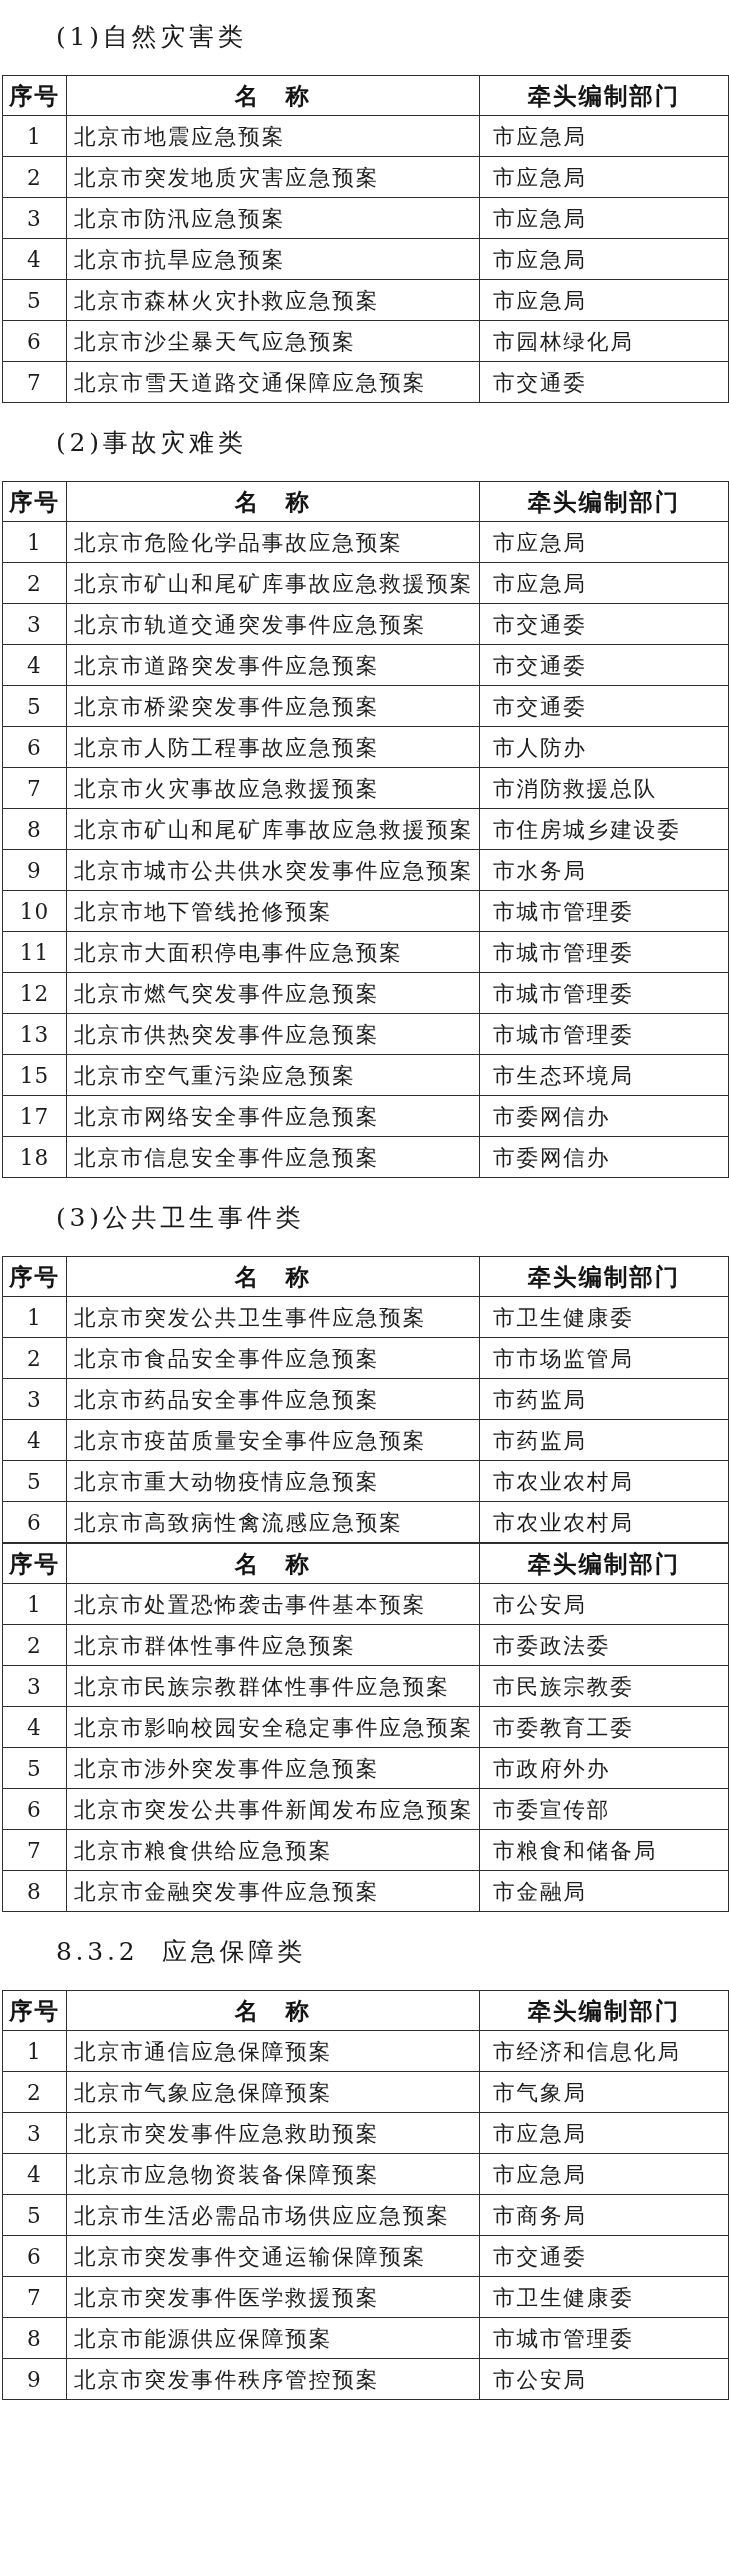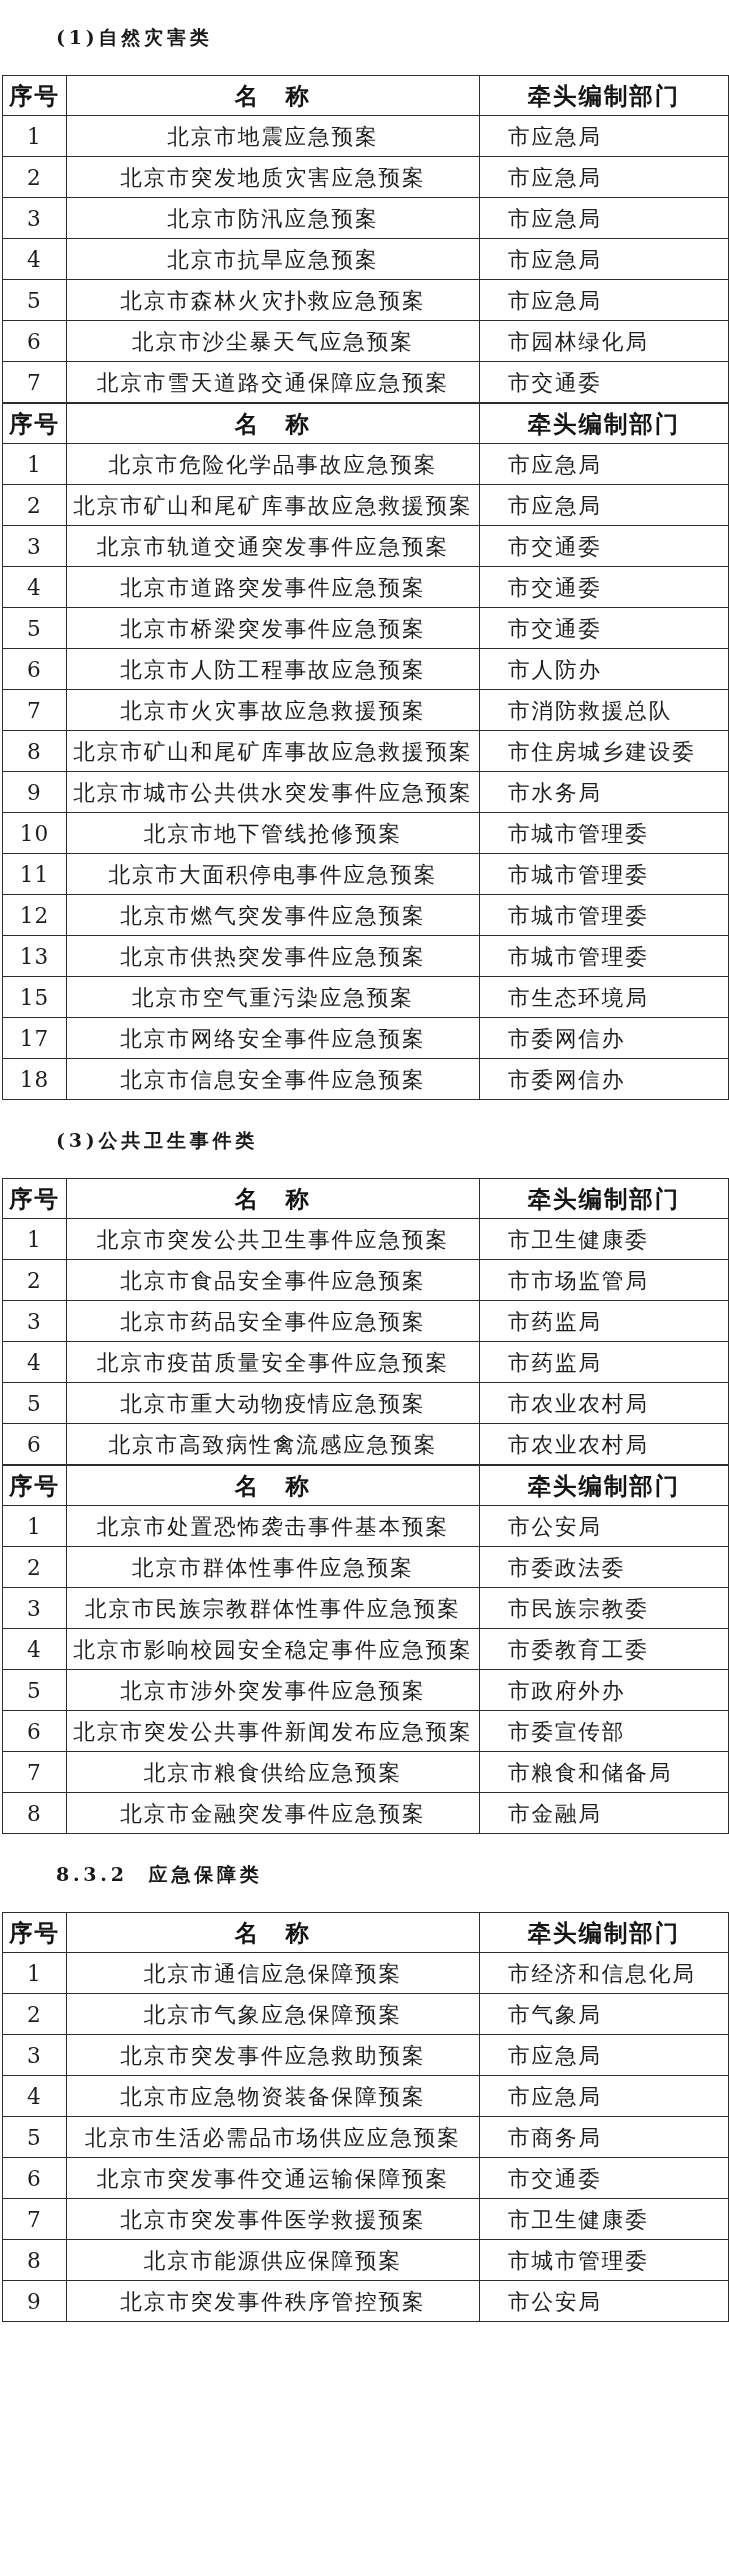--- a/index.html
+++ b/index.html
@@ -11,23 +11,23 @@
     -webkit-font-smoothing: antialiased;
   }
   .page {
     width: 730px;
     padding: 13px 0.9px 3.8px 1.9px;
     background: #ffffff;
   }
   .plan-section { margin: 0; }
   .section-heading {
     margin: 23.5px 0 22.5px 54px;
-    font-size: 19px;
+    font-size: 25px;
     line-height: 32px;
-    font-weight: bold;
+    font-weight: normal;
     letter-spacing: 3.8px;
     color: #1a1a1a;
     font-family: "DejaVu Serif", "Liberation Serif", serif;
     white-space: pre;
   }
   .plan-section:first-child .section-heading { margin-top: 7.5px; }
   table.plan-table {
     width: 726px;
     border-collapse: collapse;
     table-layout: fixed;
@@ -56,22 +56,22 @@
     height: 41px;
     font-size: 21.6px;
     letter-spacing: 1.9px;
     color: #1d1d1d;
   }
   td.cell-no {
     text-align: center;
     letter-spacing: 0.9px;
     font-size: 21.6px;
   }
-  td.cell-name { text-align: center; padding-left: 0; }
-  td.cell-dept { text-align: left; padding-left: 28px; }
+  td.cell-name { text-align: left; padding-left: 7px; }
+  td.cell-dept { text-align: left; padding-left: 13px; }
 </style>
 </head>
 <body>
 
 <div class="page">
   <div id="sections">
   <section class="plan-section">
     <h3 class="section-heading">(1)自然灾害类</h3>
     <table class="plan-table">
       <colgroup>
@@ -120,20 +120,21 @@
             <tr>
               <td class="cell-no">7</td>
               <td class="cell-name">北京市雪天道路交通保障应急预案</td>
               <td class="cell-dept">市交通委</td>
             </tr>
           </tbody>
     </table>
   </section>
 
   <section class="plan-section">
+    <h3 class="section-heading">(2)事故灾难类</h3>
     <table class="plan-table">
       <colgroup>
         <col class="col-no">
         <col class="col-name">
         <col class="col-dept">
       </colgroup>
       <thead>
         <tr>
           <th class="hdr-no">序号</th>
           <th class="hdr-name">名　称</th>

